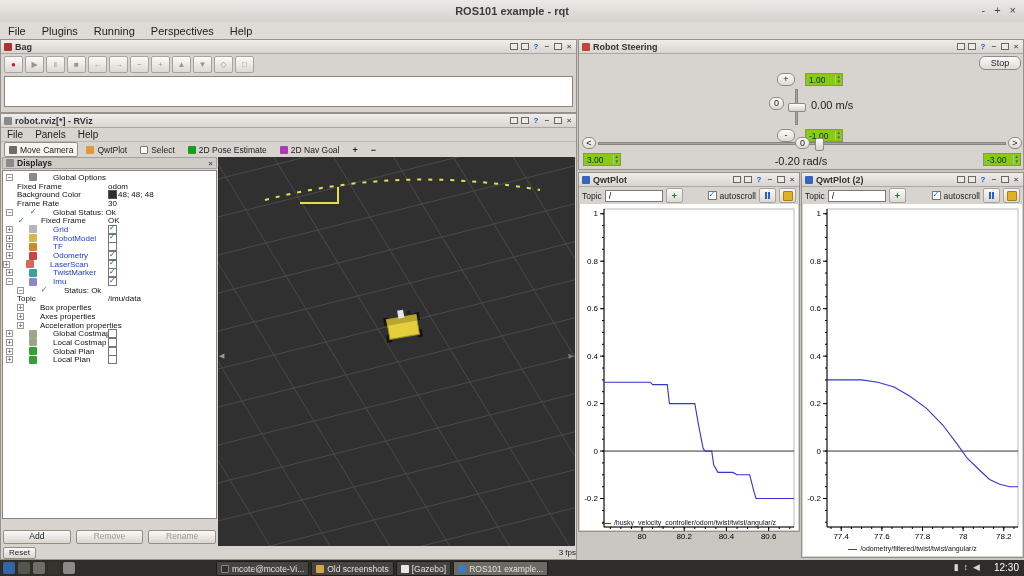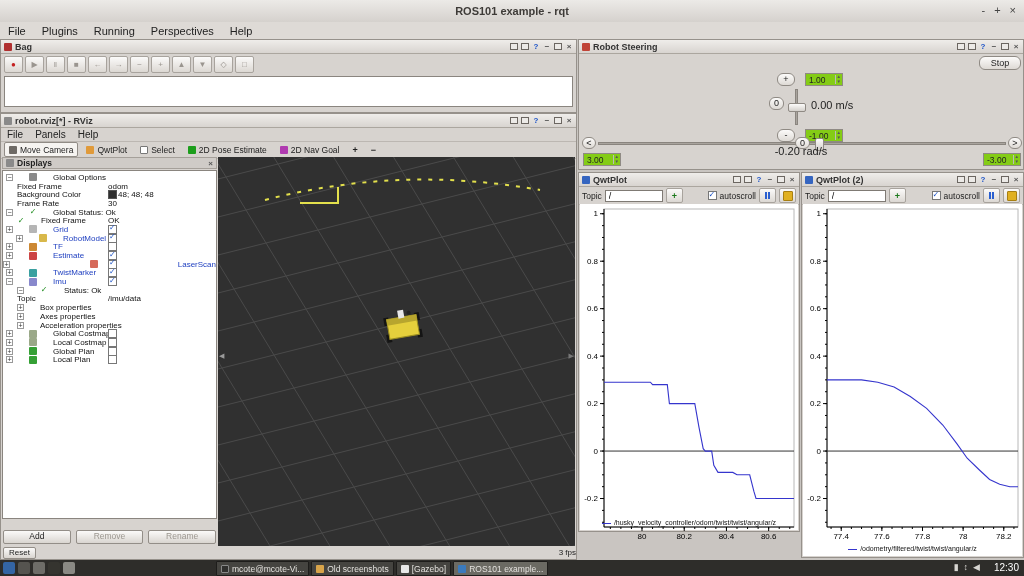--- a/index.html
+++ b/index.html
@@ -262,39 +262,39 @@
             <span class="ti tick" data-name="status-ok-icon">✓</span>
             <span class="tlabel" data-name="display-label">Fixed Frame</span>
             <span class="tval" data-name="display-value">OK</span>
           </div>
           <div class="trow" data-name="display-tree-row" style="padding-left: 3px;">
             <span class="exp" data-name="expand-expander">+</span>
             <span class="ti" data-name="grid-icon"></span>
             <span class="tlabel blue" data-name="display-label">Grid</span>
             <span class="cbx on" data-name="display-checkbox"></span>
           </div>
-          <div class="trow" data-name="display-tree-row" style="padding-left: 13px; align-items: center;">
+          <div class="trow" data-name="display-tree-row" style="padding-left: 3px; align-items: center;">
             <span class="exp" data-name="expand-expander">+</span>
             <span class="ti" data-name="robot-model-icon"></span>
             <span class="tlabel blue" data-name="display-label">RobotModel</span>
             <span class="cbx on" data-name="display-checkbox"></span>
           </div>
           <div class="trow" data-name="display-tree-row" style="padding-left: 3px;">
             <span class="exp" data-name="expand-expander">+</span>
             <span class="ti" data-name="tf-icon"></span>
             <span class="tlabel blue" data-name="display-label">TF</span>
             <span class="cbx" data-name="display-checkbox"></span>
           </div>
           <div class="trow" data-name="display-tree-row" style="padding-left: 3px;">
             <span class="exp" data-name="expand-expander">+</span>
             <span class="ti" data-name="odometry-icon"></span>
-            <span class="tlabel blue" data-name="display-label">Estimate</span>
+            <span class="tlabel blue" data-name="display-label">Odometry</span>
             <span class="cbx on" data-name="display-checkbox"></span>
           </div>
-          <div class="trow" data-name="display-tree-row" style="padding-left: 0; justify-content: space-between;">
+          <div class="trow" data-name="display-tree-row" style="padding-left: 0;">
             <span class="exp" data-name="expand-expander">+</span>
             <span class="ti" data-name="laser-scan-icon"></span>
             <span class="tlabel blue" data-name="display-label">LaserScan</span>
             <span class="cbx on" data-name="display-checkbox"></span>
           </div>
           <div class="trow" data-name="display-tree-row" style="padding-left: 3px;">
             <span class="exp" data-name="expand-expander">+</span>
             <span class="ti" data-name="twist-marker-icon"></span>
             <span class="tlabel blue" data-name="display-label">TwistMarker</span>
             <span class="cbx on" data-name="display-checkbox"></span>
@@ -460,21 +460,21 @@
     <div class="groove abs" style="left:19px;top:102px;width:408px;height:3px" data-name="angular-slider-groove"></div>
     <div class="handle abs" style="left:236px;top:98px;width:7px;height:11px" data-name="angular-slider-handle"></div>
     <span class="sbtn abs" style="left:216px;top:97px;width:15px;height:12px" data-name="angular-zero-button">0</span>
     <span class="spin abs" style="left:4px;top:113px" data-name="angular-max-spinbox">
       <span data-name="angular-max-value">3.00</span>
       <span class="sparr" data-name="spin-arrows-icon">
           <span>▲</span>
           <span>▼</span>
         </span>
     </span>
-    <span class="slabel abs" style="left:0;right:0;top:105px;text-align:center" data-name="angular-current-label">-0.20 rad/s</span>
+    <span class="slabel abs" style="left:0;right:0;top:115px;text-align:center" data-name="angular-current-label">-0.20 rad/s</span>
     <span class="spin abs" style="left:404px;top:113px" data-name="angular-min-spinbox">
       <span data-name="angular-min-value">-3.00</span>
       <span class="sparr" data-name="spin-arrows-icon">
           <span>▲</span>
           <span>▼</span>
         </span>
     </span>
   </div>
 
   <div class="panel" id="plot-panel-0" style="left:578px;top:172px;width:222px;height:360px" data-name="qwtplot-panel-1">

